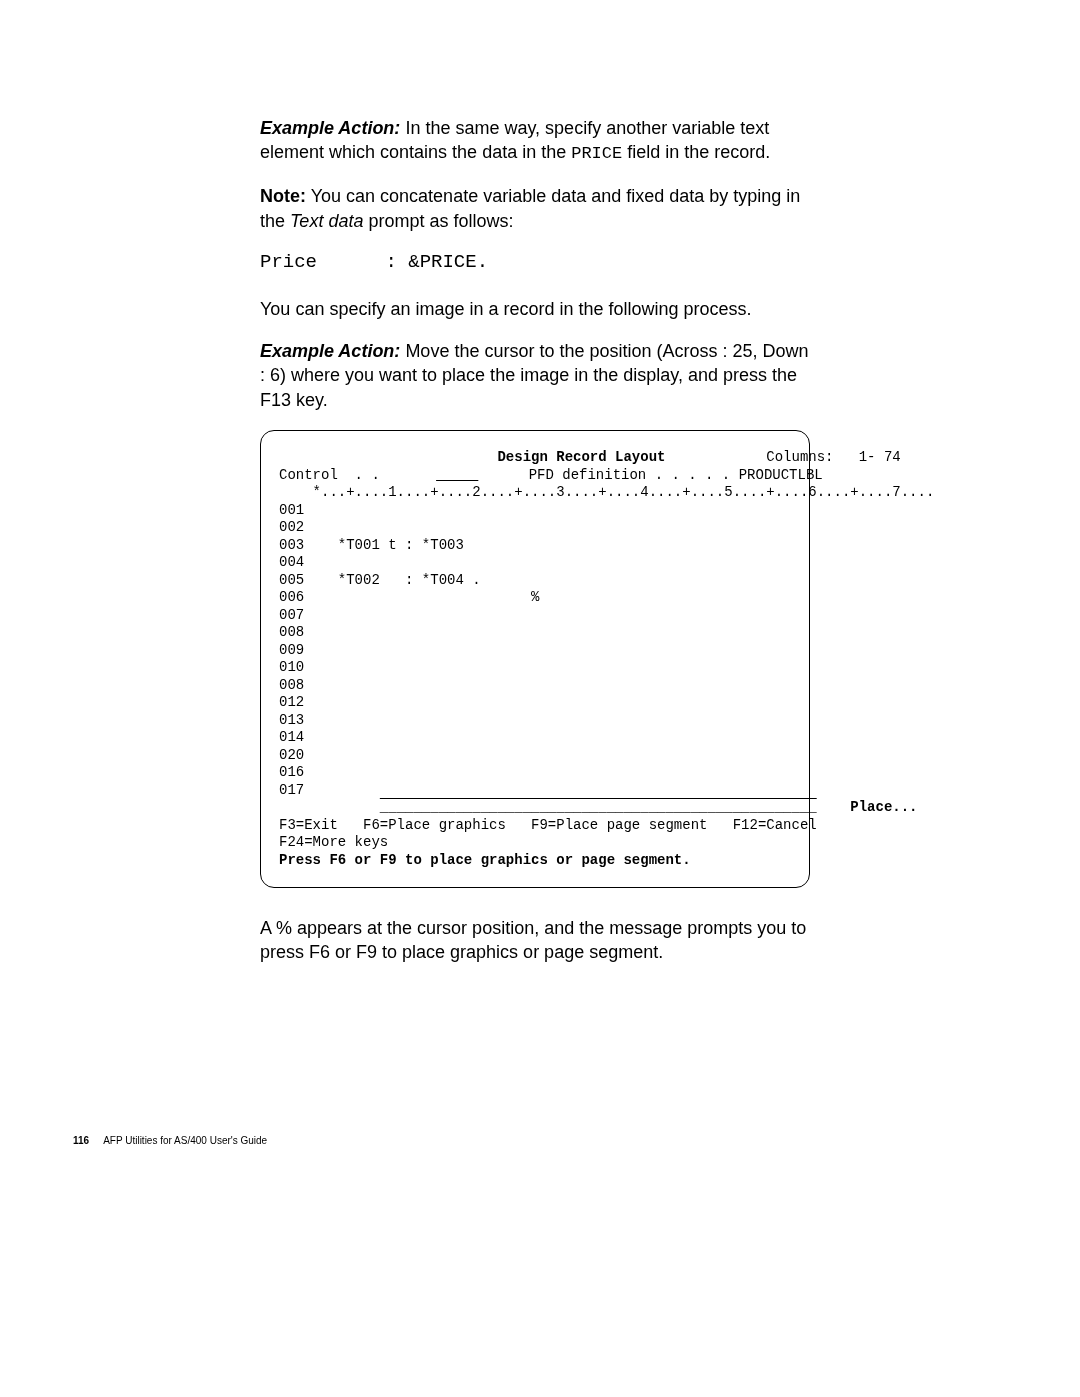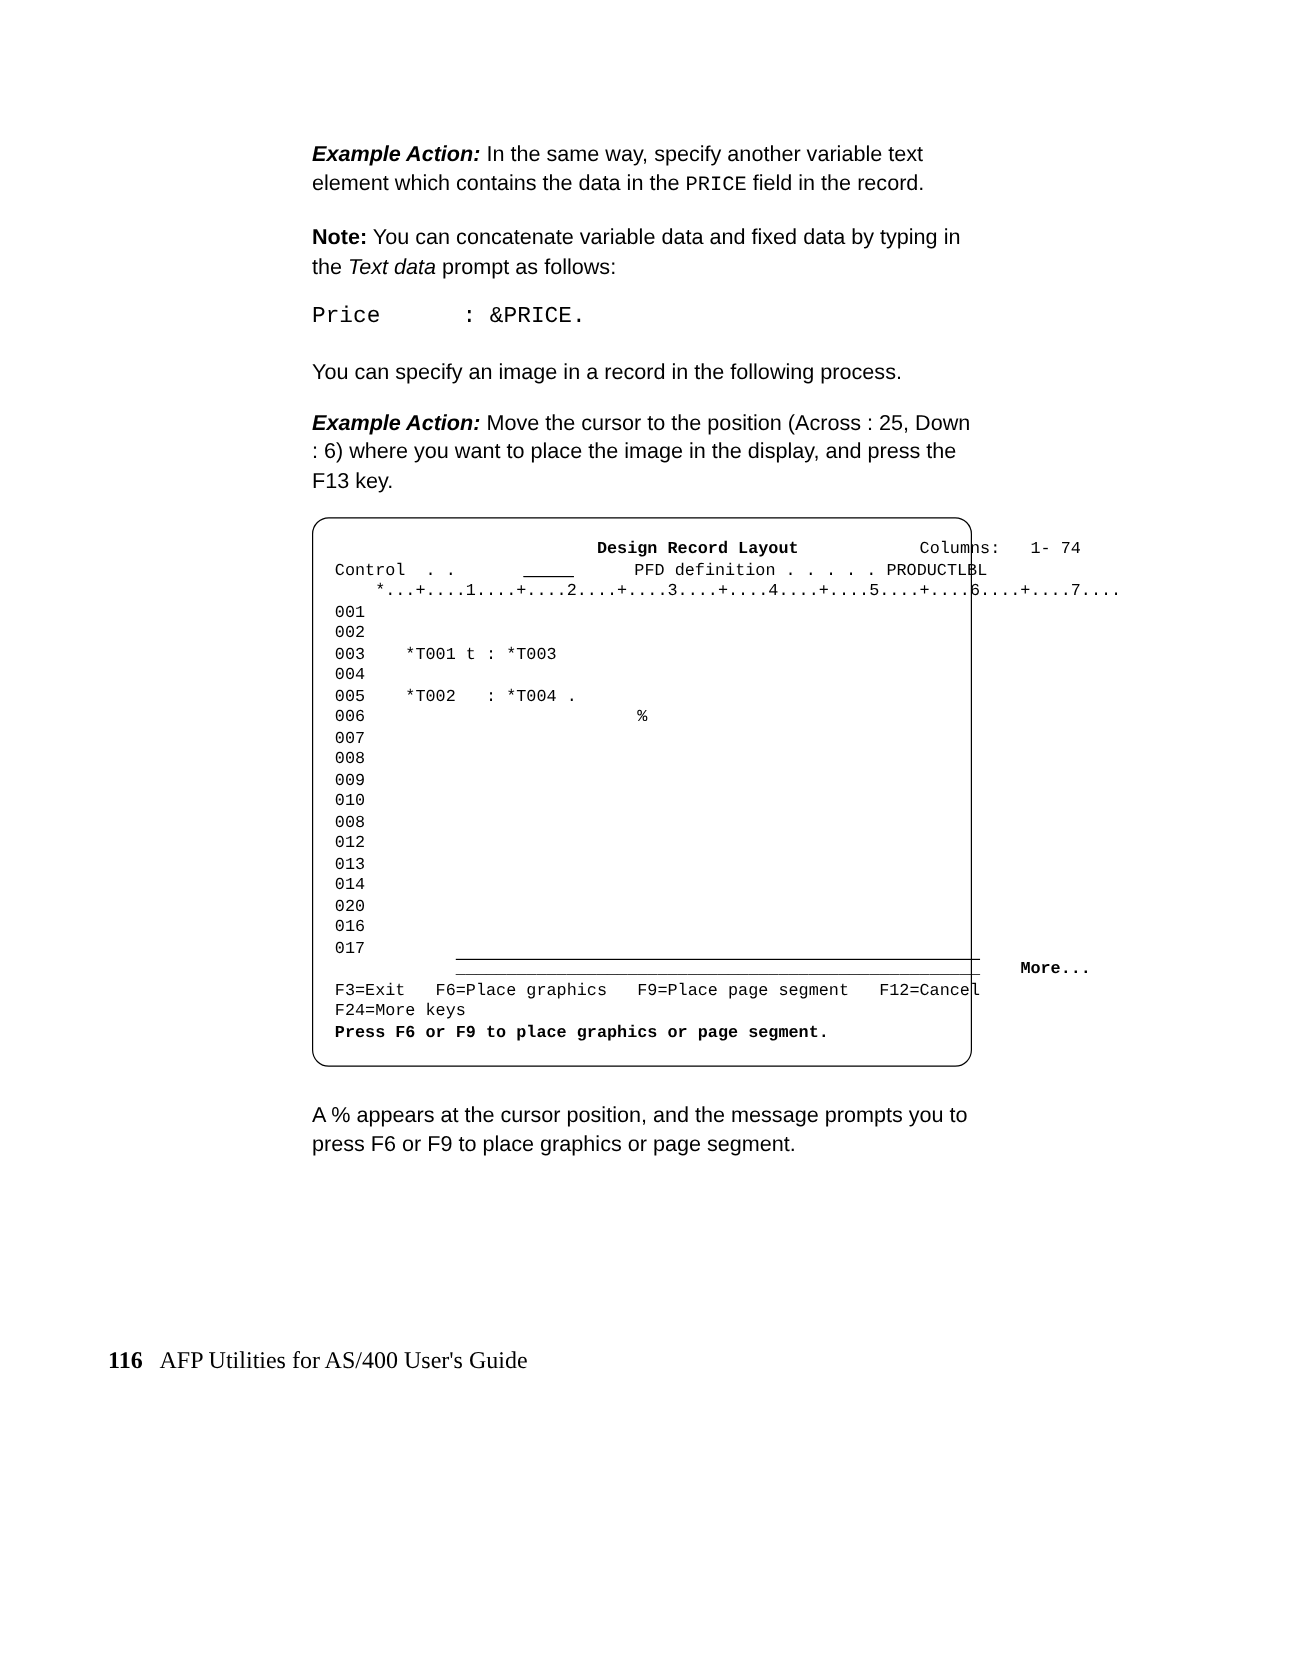--- a/index.html
+++ b/index.html
@@ -48,24 +48,23 @@
     margin: 18px 0 28px 0;
     font-family: "Courier New", Courier, monospace;
     font-size: 14px;
     line-height: 1.25;
     white-space: pre;
   }
   .panel b { font-weight: bold; }
 
   .footer {
     position: absolute;
-    left: 90px;
+    left: 73px;
     bottom: 48px;
-    font-size: 20px;
-    font-family: Liberation Serif, serif;
+    font-size: 10px;
   }
   .footer .pg { font-weight: bold; margin-right: 14px; }
 </style>
 </head>
 <body>
 
 <div class="page">
 
   <p class="para">
     <span class="bold-i">Example Action:</span><span>  In the same way, specify another variable text element which contains the data in the </span><span class="code">PRICE</span><span> field in the record.</span>
@@ -96,21 +95,21 @@
 <span>008</span>
 <span>009</span>
 <span>010</span>
 <span>008</span>
 <span>012</span>
 <span>013</span>
 <span>014</span>
 <span>020</span>
 <span>016</span>
 <span>017</span>
-<span>            <span style="text-decoration:overline;">____________________________________________________</span>    <b>More...</b></span>
+<span>            <span style="text-decoration:overline;">____________________________________________________</span>    <b>Place...</b></span>
 <span>F3=Exit   F6=Place graphics   F9=Place page segment   F12=Cancel</span>
 <span>F24=More keys</span>
 <b>Press F6 or F9 to place graphics or page segment.</b></div>
 
   <p class="para">A % appears at the cursor position, and the message prompts you to press F6 or F9 to place graphics or page segment.</p>
 
 
 
   <div class="footer">
     <span class="pg">116</span><span>AFP Utilities for AS/400 User's Guide</span>

